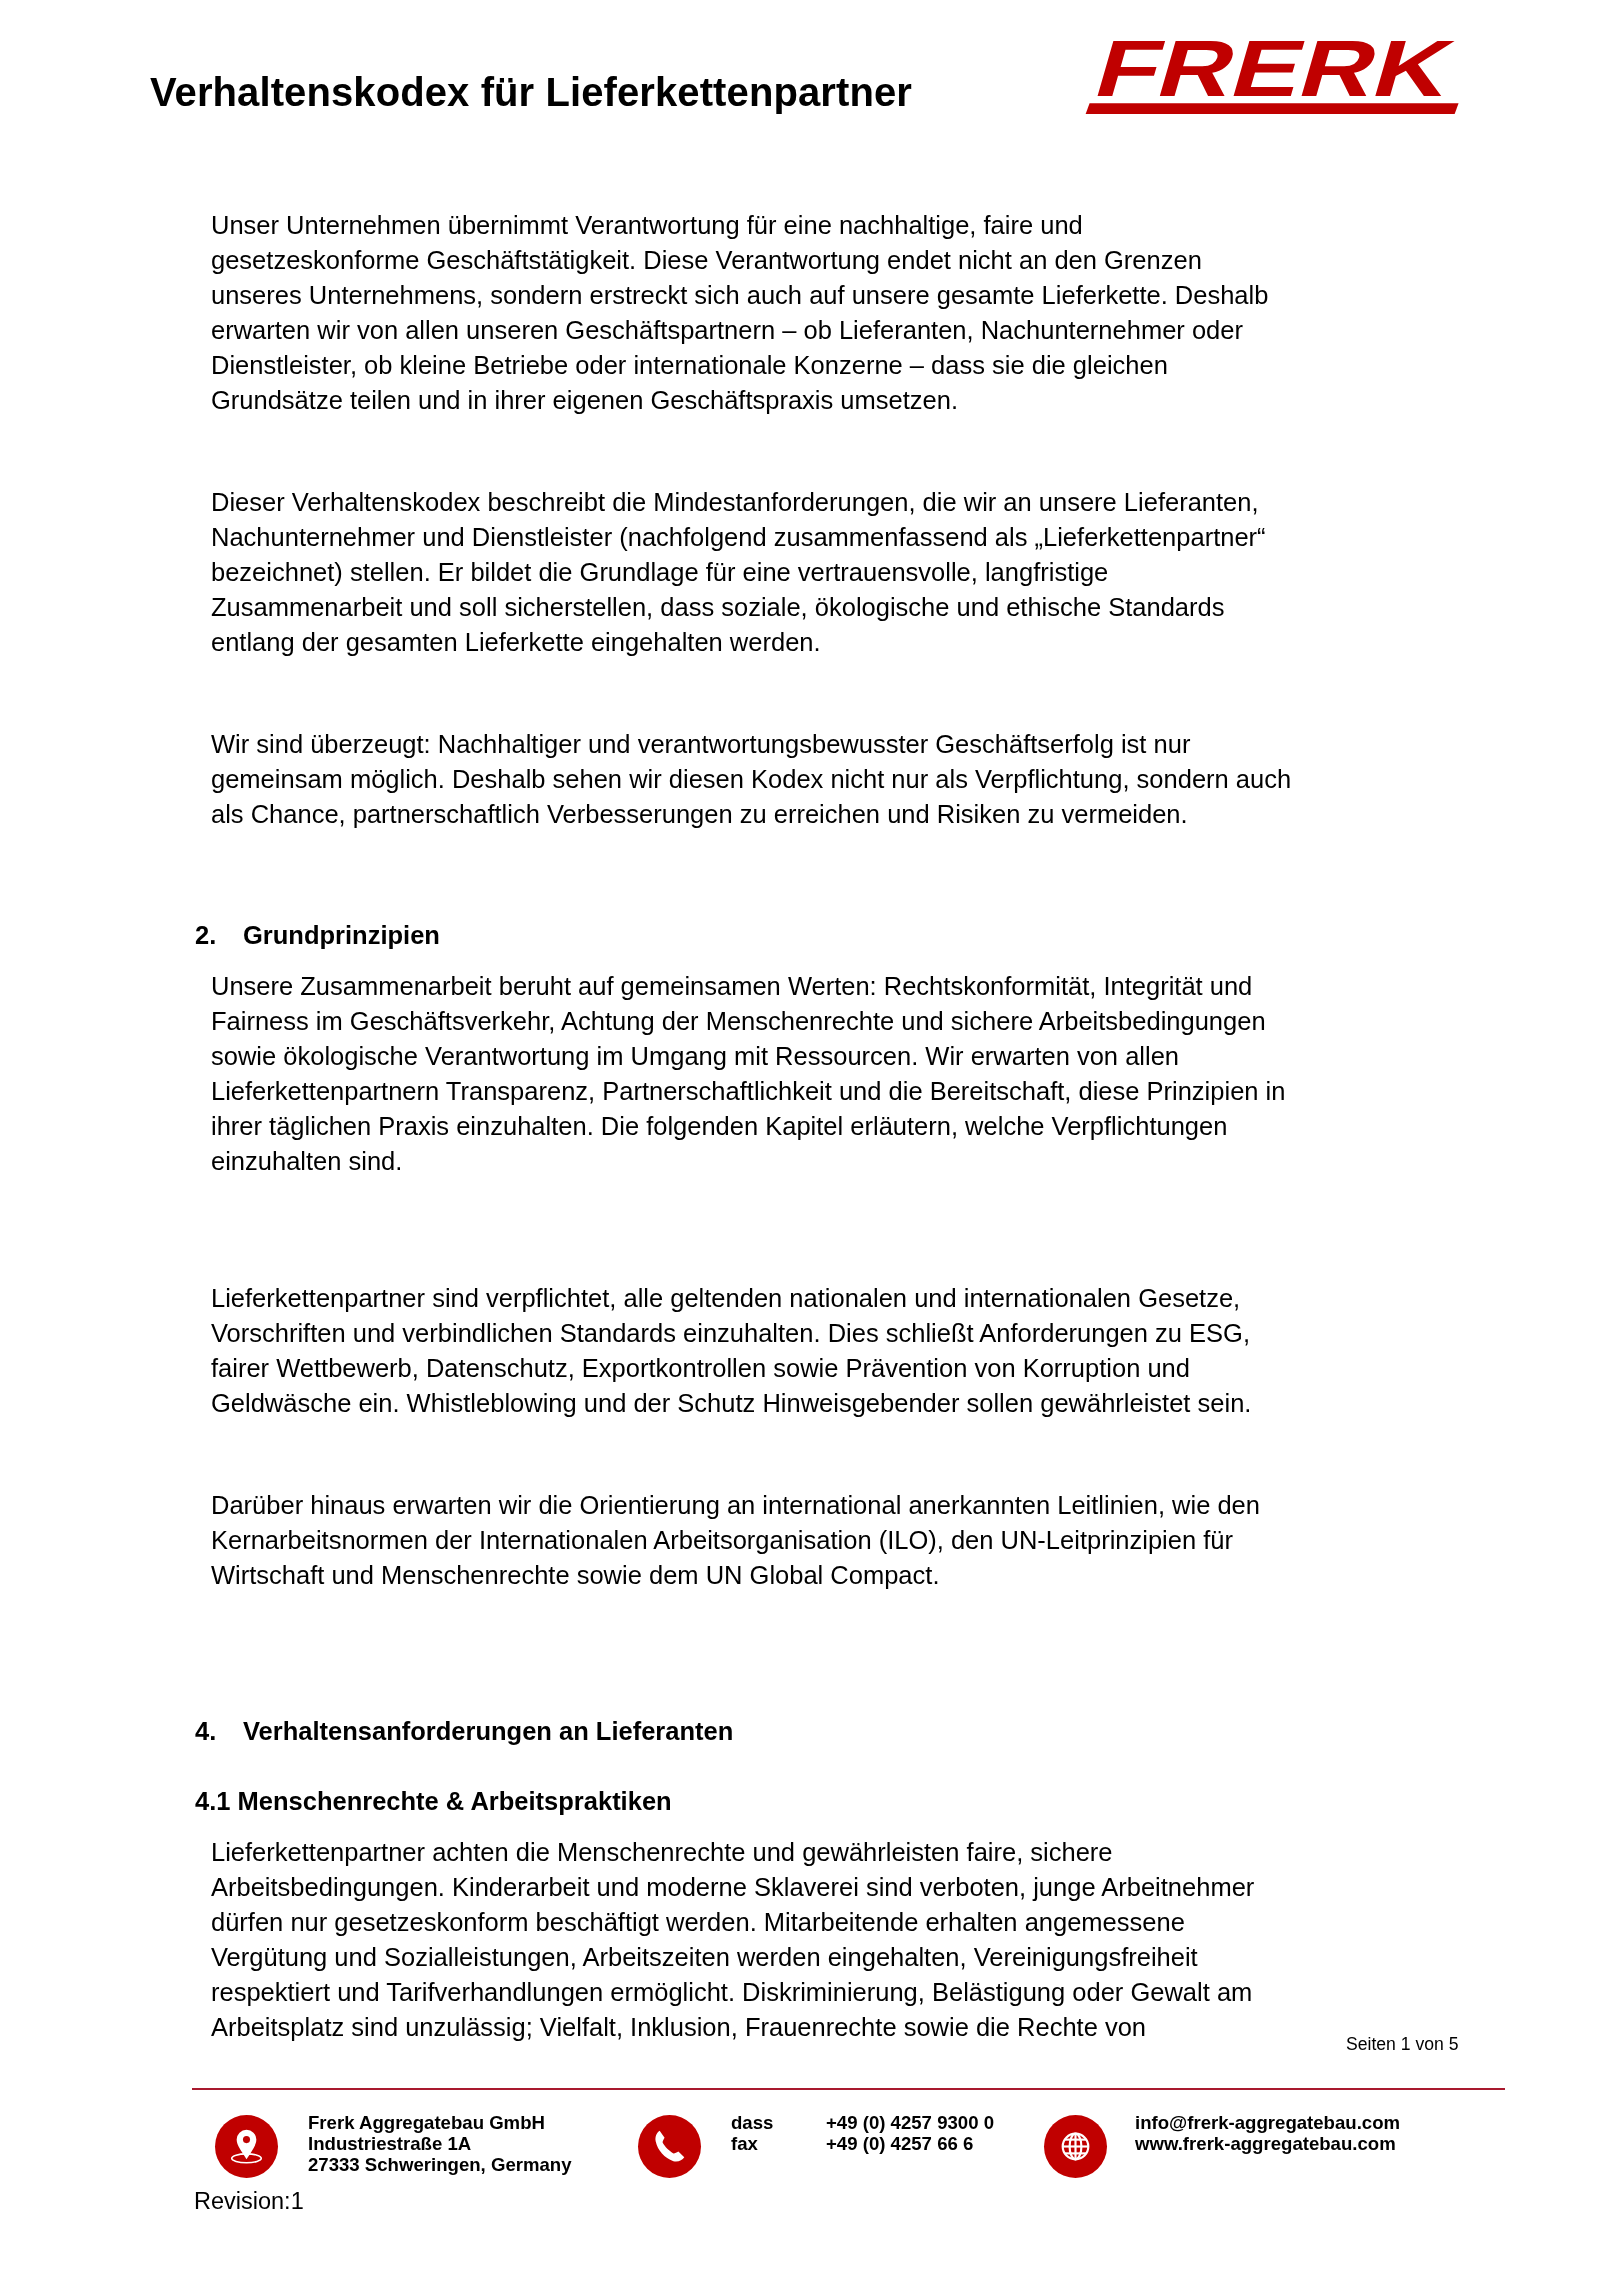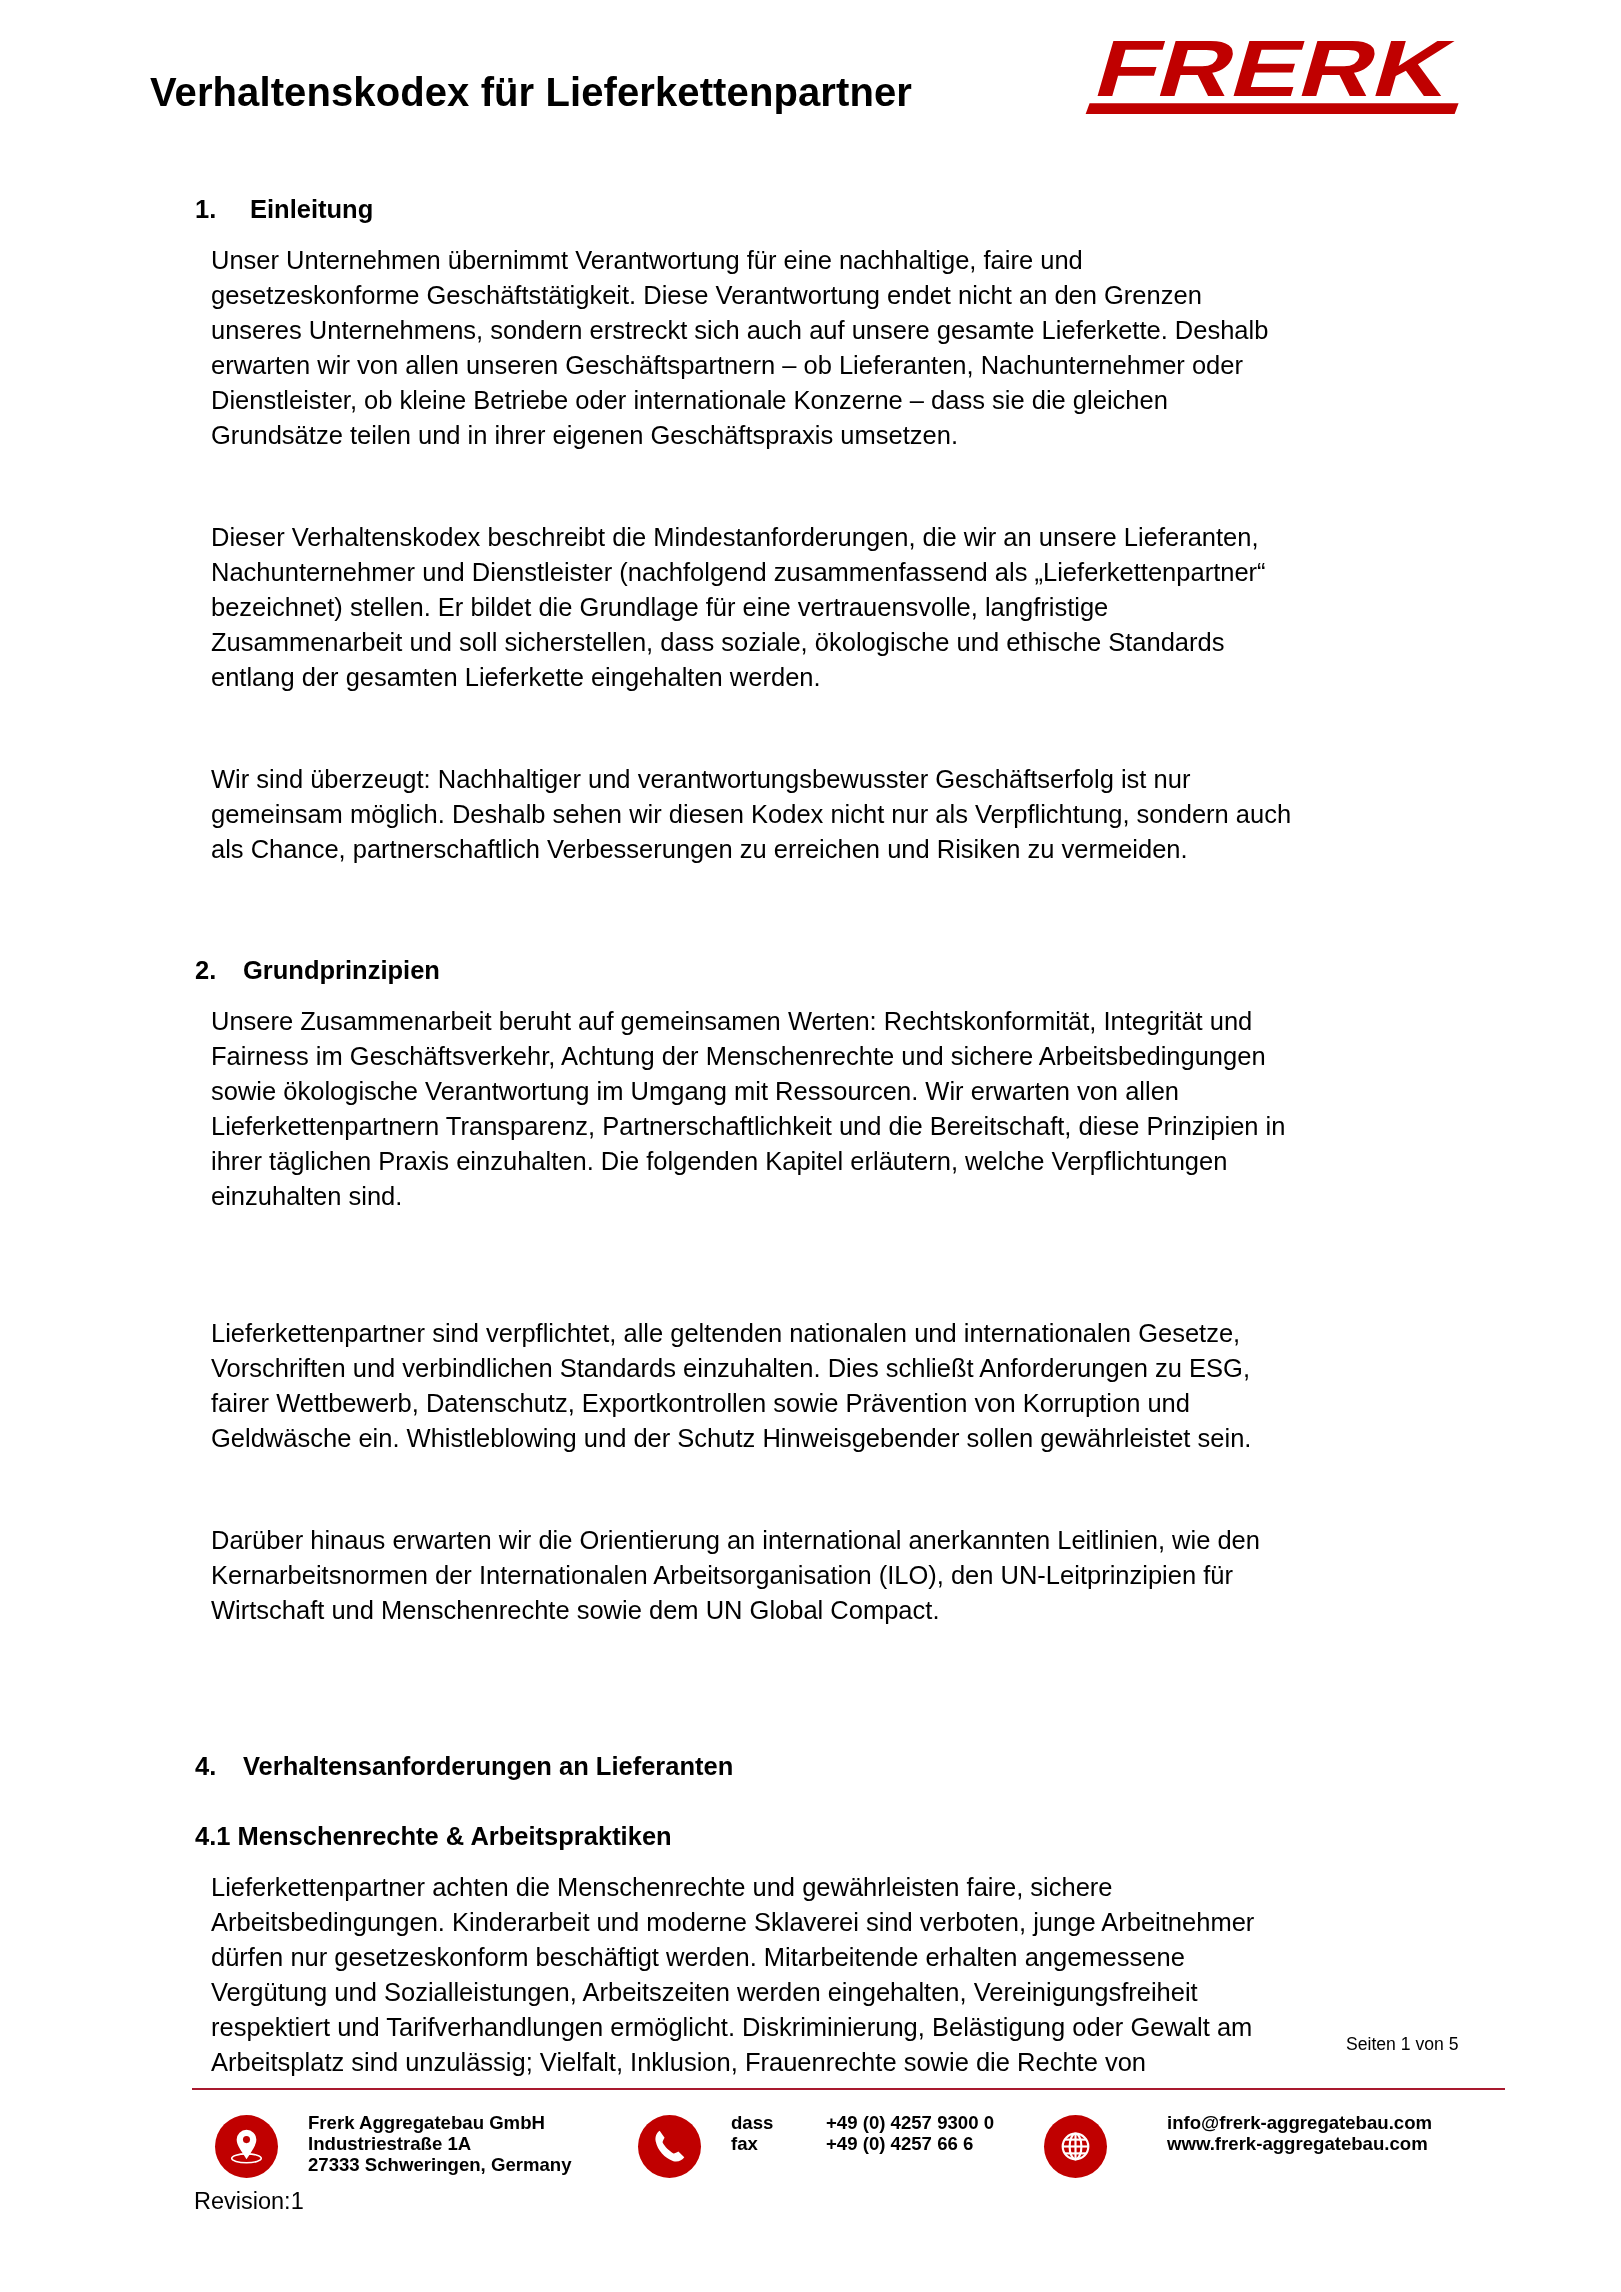--- a/index.html
+++ b/index.html
@@ -30,21 +30,20 @@
 <div class="abs logo">
   <svg viewBox="0 0 395 84" width="387" height="82">
     <text x="8" y="62" transform="skewX(-16) translate(17,0)" font-family="Liberation Sans, sans-serif" font-weight="bold" font-size="82" fill="#c00000" textLength="360" lengthAdjust="spacingAndGlyphs">FRERK</text>
     <polygon points="6,70 384,70 380,81 2,81" fill="#c00000"></polygon>
   </svg>
 </div>
 
 <div class="abs content">
 
   <div class="section">
-    <div class="heading"><span class="h-num">1.</span><span>Einleitung</span></div>
     <p class="para">Unser Unternehmen übernimmt Verantwortung für eine nachhaltige, faire und
 gesetzeskonforme Geschäftstätigkeit. Diese Verantwortung endet nicht an den Grenzen
 unseres Unternehmens, sondern erstreckt sich auch auf unsere gesamte Lieferkette. Deshalb
 erwarten wir von allen unseren Geschäftspartnern – ob Lieferanten, Nachunternehmer oder
 Dienstleister, ob kleine Betriebe oder internationale Konzerne – dass sie die gleichen
 Grundsätze teilen und in ihrer eigenen Geschäftspraxis umsetzen.</p>
     <div class="gap1"></div>
     <p class="para">Dieser Verhaltenskodex beschreibt die Mindestanforderungen, die wir an unsere Lieferanten,
 Nachunternehmer und Dienstleister (nachfolgend zusammenfassend als „Lieferkettenpartner“
 bezeichnet) stellen. Er bildet die Grundlage für eine vertrauensvolle, langfristige
@@ -132,19 +131,19 @@
     <g fill="none" stroke="#fff" stroke-width="2.2">
       <circle cx="32" cy="32" r="13"></circle>
       <ellipse cx="32" cy="32" rx="6" ry="13"></ellipse>
       <line x1="32" y1="19" x2="32" y2="45"></line>
       <line x1="19" y1="32" x2="45" y2="32"></line>
       <line x1="21" y1="25" x2="43" y2="25"></line>
       <line x1="21" y1="39" x2="43" y2="39"></line>
     </g>
   </svg>
 </div>
-<div class="abs ftext" style="left:1135px; top:2112px;margin-left:32px;">
+<div class="abs ftext" style="left:1135px; top:2112px;">
   <div>info@frerk-aggregatebau.com</div>
   <div>www.frerk-aggregatebau.com</div>
 </div>
 
 <div class="abs revision">Revision:1</div>
 
 
 </body></html>

